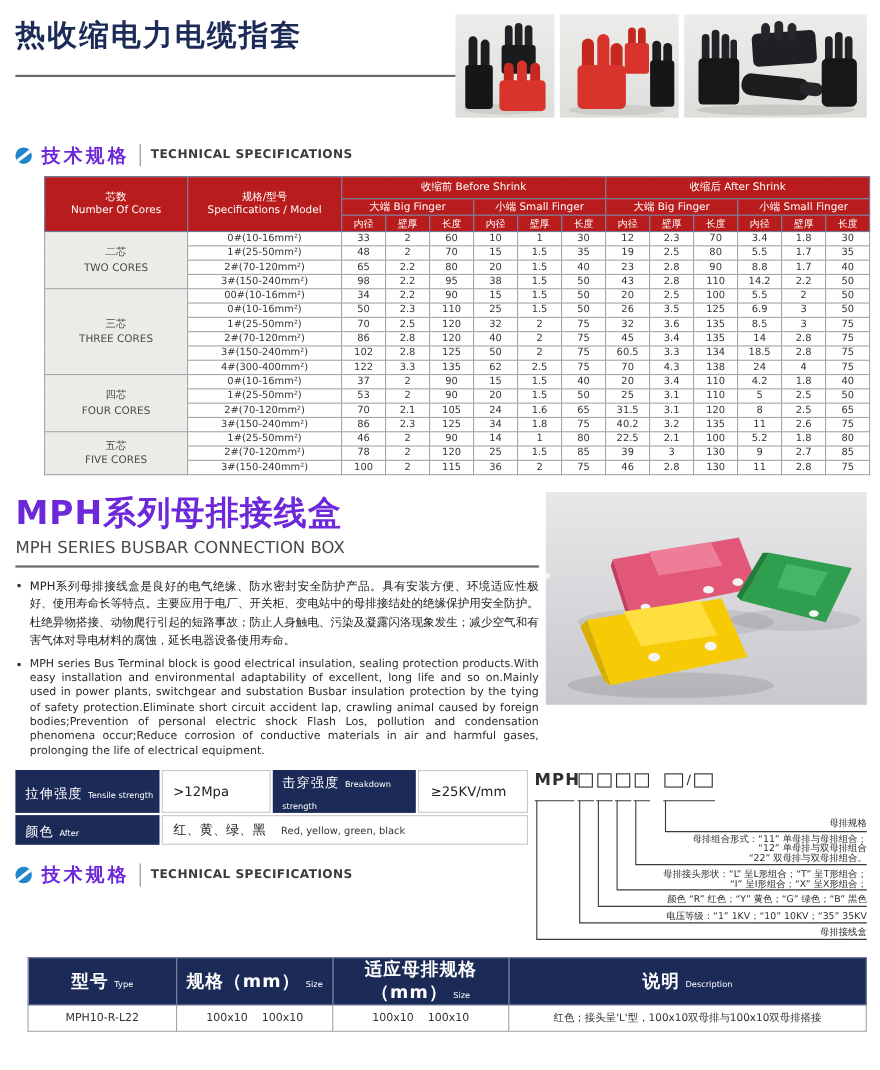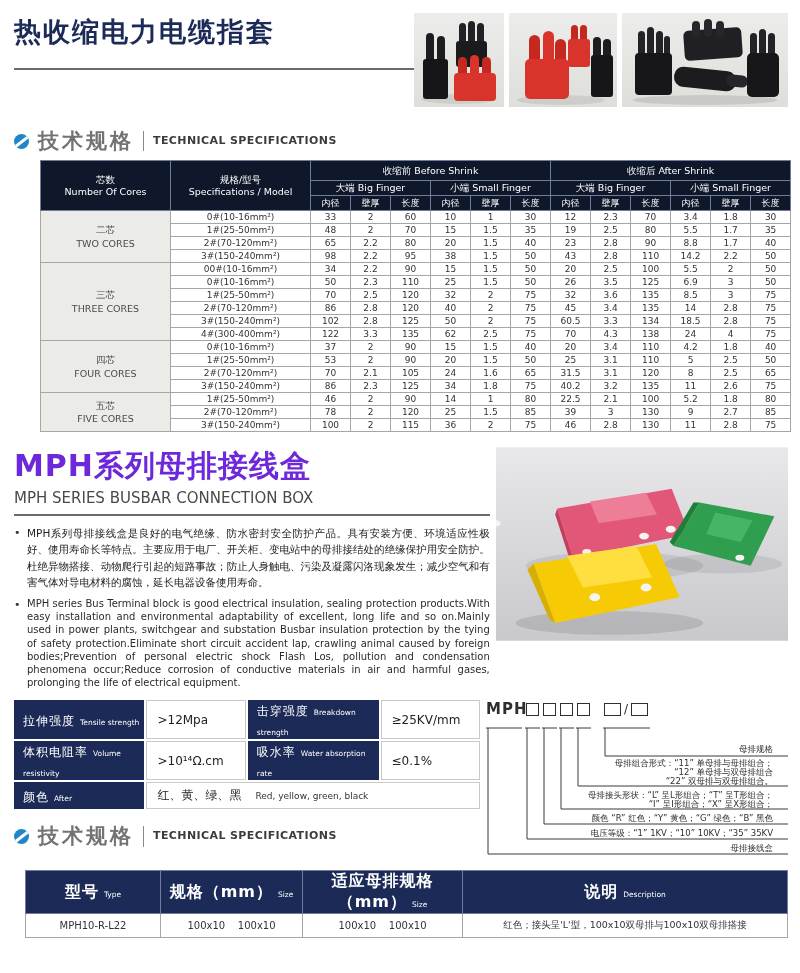--- a/index.html
+++ b/index.html
@@ -12,27 +12,27 @@
   .title-cn { font-size:27px; font-weight:bold; color:#1b2a57; letter-spacing:2px; padding-top:4px; }
   .title-en { font-size:16px; color:#4a4a4a; margin-top:3px; letter-spacing:.5px; }
   .title-rule { position:absolute; left:0; top:58px; width:436px; border-bottom:2px solid #6a6a6a; }
   .photos { position:absolute; top:3px; right:0; display:flex; gap:5px; }
   .photo { background:linear-gradient(180deg,#ececea,#dededb); height:94px; }
 
   
   .sec-hdr { display:flex; align-items:center; margin:8px 0 8px 0; height:22px; }
   .sec-icon { width:15px; height:15px; border-radius:50%; background:#1f86c8; position:relative; margin-right:9px; overflow:hidden; flex:none; }
   .sec-icon::after { content:''; position:absolute; left:-3px; top:6px; width:22px; height:3px; background:#fff; transform:rotate(-38deg); }
-  .sec-cn { font-size:21px; font-weight:bold; color:#737373; letter-spacing:3px; }
+  .sec-cn { font-size:17px; font-weight:bold; color:#6d28d9; letter-spacing:3px; }
   .sec-en { font-size:11px; font-weight:bold; color:#3c3c3c; margin-left:9px; padding-left:9px; border-left:1px solid #8a8a8a; letter-spacing:.4px; line-height:1.9; }
 
   
   table.spec { border-collapse:collapse; margin-left:26px; width:750px; table-layout:fixed; }
   .spec th, .spec td { border:1px solid #a6a6a6; text-align:center; vertical-align:middle; }
-  .spec thead th { background:#0f172a; color:#fff; border:1px solid #717c9c; font-weight:normal; }
+  .spec thead th { background:#b91c1c; color:#fff; border:1px solid #717c9c; font-weight:normal; }
   .spec thead .h2 th { font-size:9.5px; height:15px; }
   .spec thead .h3 th { font-size:9px; height:15px; }
   .spec .hmain { font-size:9.5px; height:20px; line-height:1.25; }
   .spec tbody td { font-size:9px; height:13px; color:#333; background:#fff; }
   .spec .group-cell { background:#ebebe8; color:#4a4a4a; font-size:9.5px; line-height:1.4; }
   .spec .model-cell { font-size:9px; }
 
   
   .mph-row { display:flex; margin-top:14px; }
   .mph-left { width:482px; }
@@ -57,21 +57,21 @@
   .perf .perf-value-en { font-size:9px; color:#333; margin-left:14px; }
 
   
   .mph-diagram { position:relative; width:308px; height:170px; margin-left:4px; flex:none; }
   .diag-top { position:absolute; left:0; top:4px; height:14px; display:flex; align-items:center;text-align:center; }
   .diag-prefix { font-size:15px; font-weight:bold; color:#2e2e2e; letter-spacing:1px; width:40px; }
   .diag-box { width:13px; height:13px; border:1.5px solid #2e2e2e; margin-right:4px; flex:none; }
   .diag-box.wide { width:17px; margin-right:0; }
   .diag-slash { font-size:12px; color:#2e2e2e; margin:0 3px; }
   .diag-sp { width:10px; }
-  .diag-label { position:absolute; right:21px; font-size:8.5px; color:#2e2e2e; white-space:nowrap; line-height:9px; }
+  .diag-label { position:absolute; right:6px; font-size:8.5px; color:#2e2e2e; white-space:nowrap; line-height:9px; }
   .diag-svg { position:absolute; left:0; top:0; }
 
   
   table.spec2 { border-collapse:collapse; width:762px; margin-left:11px; margin-top:2px; table-layout:fixed; }
   .spec2 th { background:#1b2a57; color:#fff; height:30px; border:1px solid #717c9c; font-weight:normal; }
   .spec2 .h-cn { font-size:16px; font-weight:bold; letter-spacing:1px; }
   .spec2 .h-en { font-size:7.5px; margin-left:5px; }
   .spec2 td { border:1px solid #a6a6a6; height:24px; text-align:center; font-size:10px; color:#333; background:#fff; }
   .spec2 .t2-size { white-space:pre; }
   .spec2 .t2-desc { font-size:9.5px; }
@@ -529,26 +529,20 @@
     <div class="perf-left">
       <table class="perf">
         <tbody id="perf-tbody">
             <tr>
               <td class="perf-label"><span class="perf-cn">拉伸强度</span><span class="perf-en">Tensile strength</span></td>
               <td class="perf-value">&gt;12Mpa</td>
               <td class="perf-label"><span class="perf-cn">击穿强度</span><span class="perf-en">Breakdown strength</span></td>
               <td class="perf-value">≥25KV/mm</td>
             </tr>
             <tr>
-              <td class="perf-label"><span class="perf-cn">体积电阻率</span><span class="perf-en">Volume resistivity</span></td>
-              <td class="perf-value">&gt;10¹⁴Ω.cm</td>
-              <td class="perf-label"><span class="perf-cn">吸水率</span><span class="perf-en">Water absorption rate</span></td>
-              <td class="perf-value">≤0.1%</td>
-            </tr>
-            <tr>
               <td class="perf-label"><span class="perf-cn">颜色</span><span class="perf-en">After</span></td>
               <td class="perf-value" colspan="3">红、黄、绿、黑<span class="perf-value-en">Red, yellow, green, black</span></td>
             </tr>
           </tbody>
       </table>
       <div class="sec-hdr" style="margin-top:14px">
         <span class="sec-icon"></span>
         <span class="sec-cn">技术规格</span>
         <span class="sec-en">TECHNICAL SPECIFICATIONS</span>
       </div>

